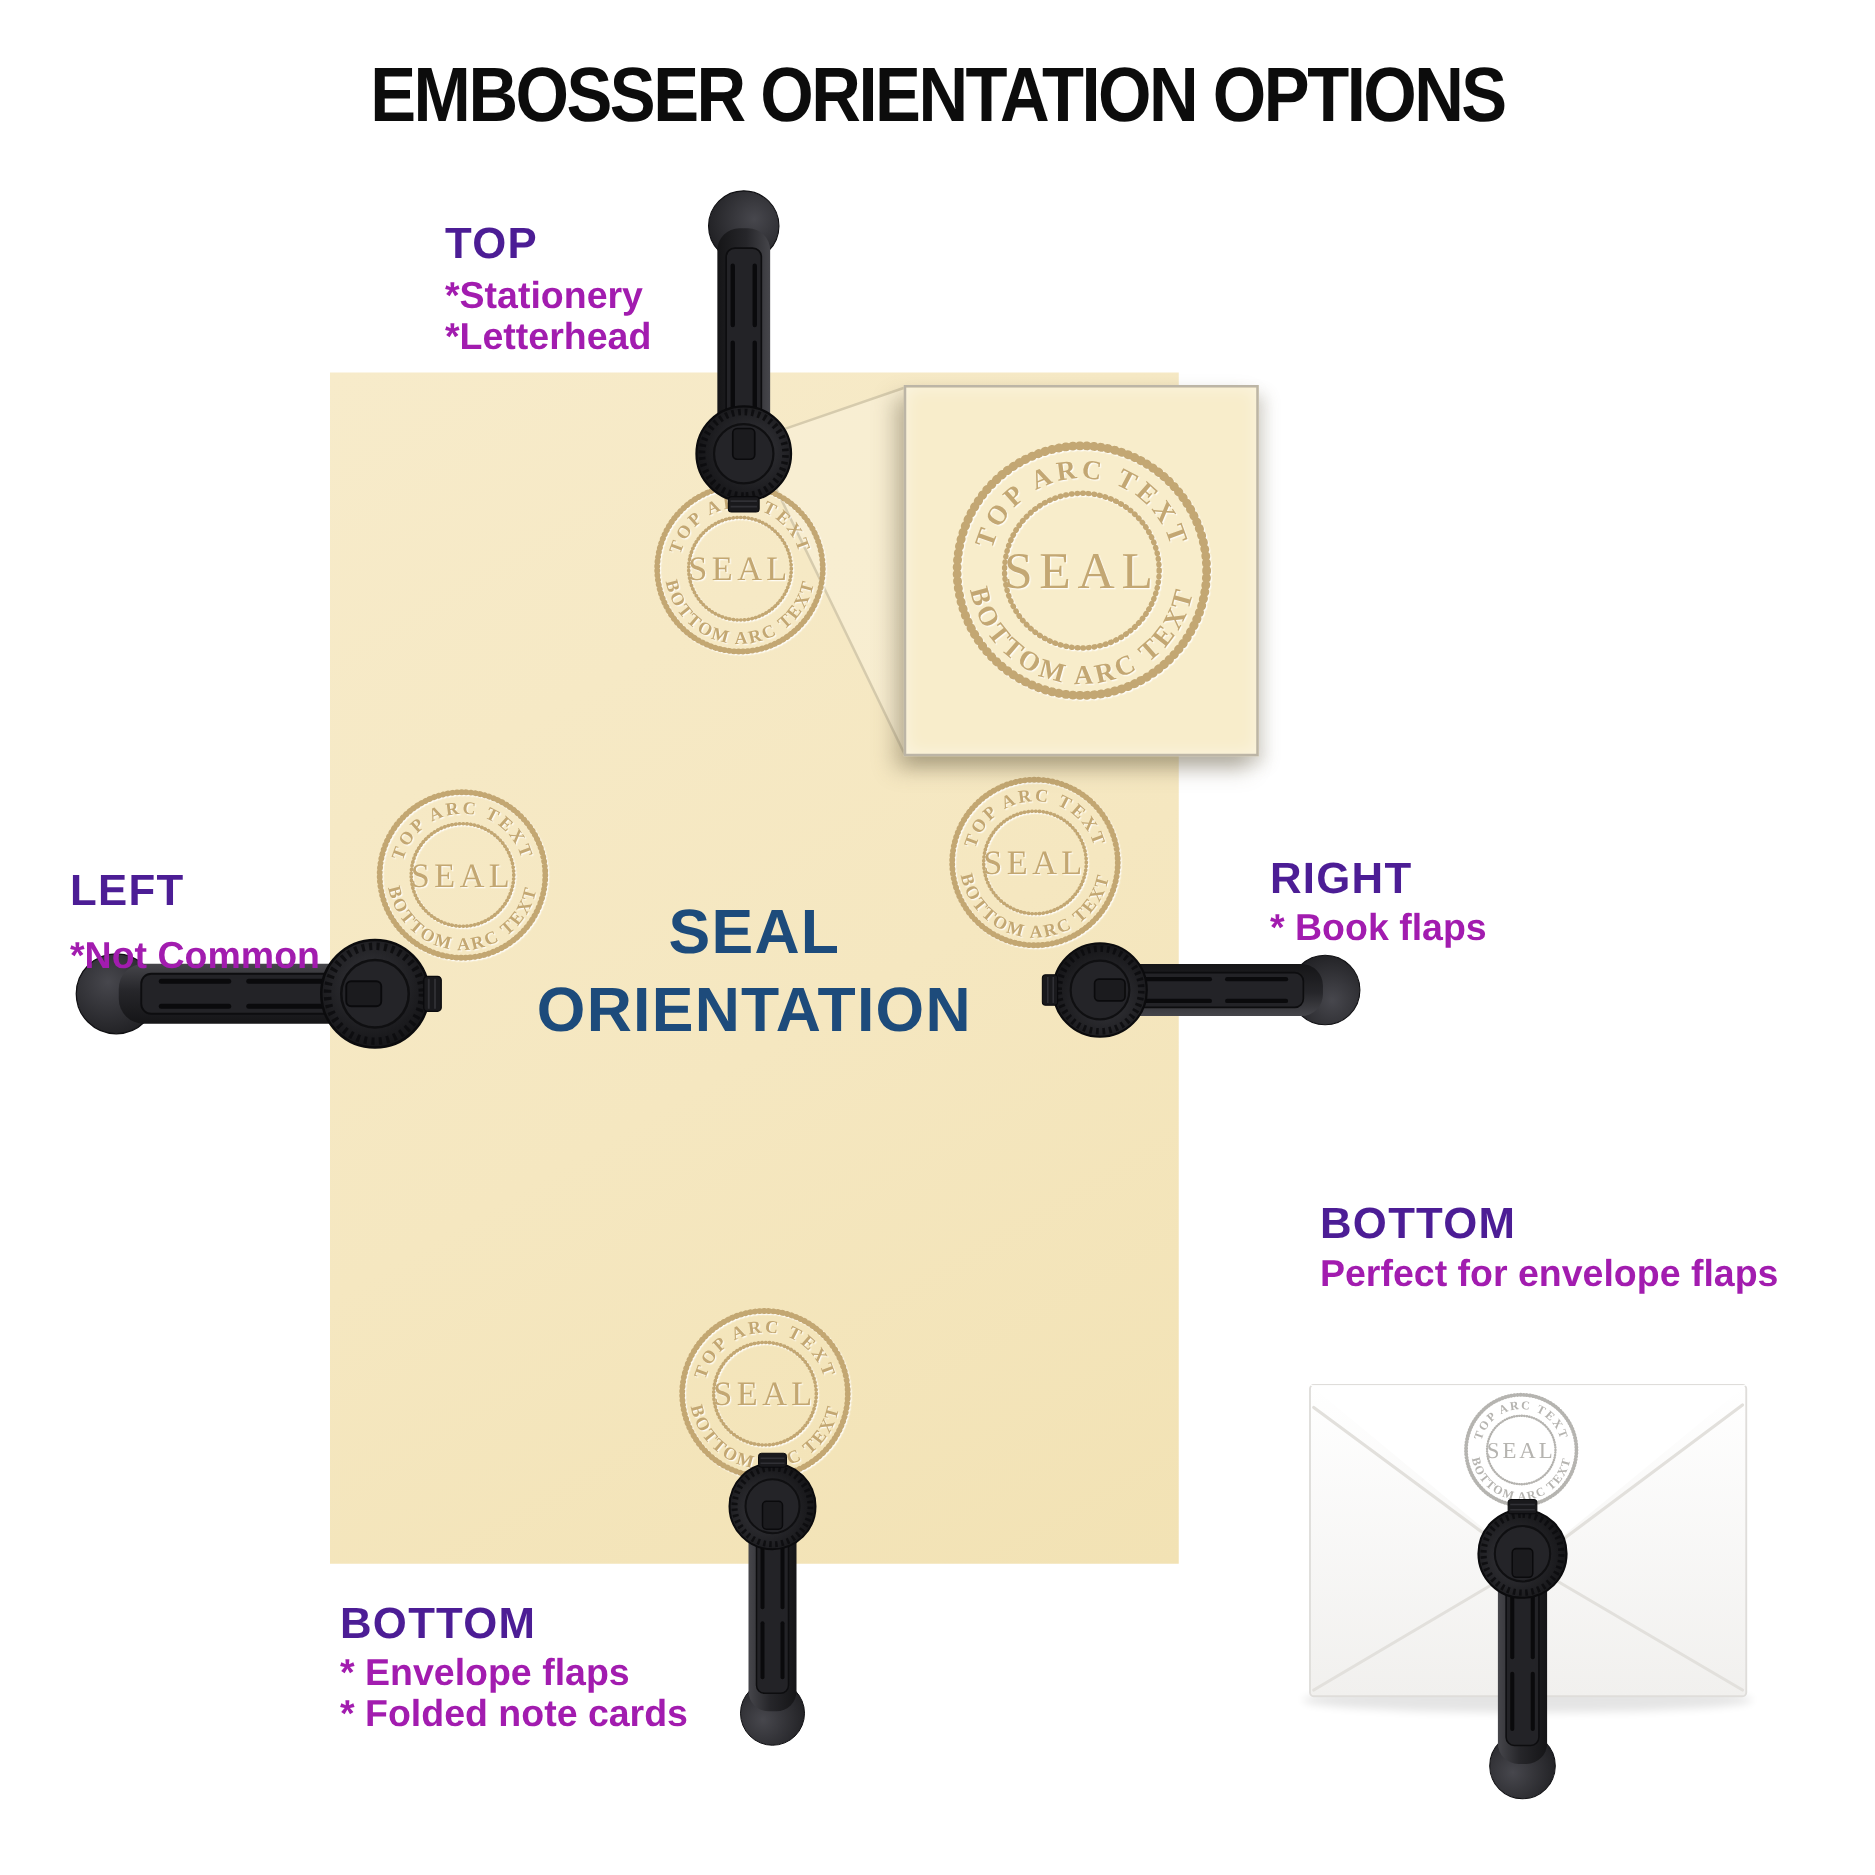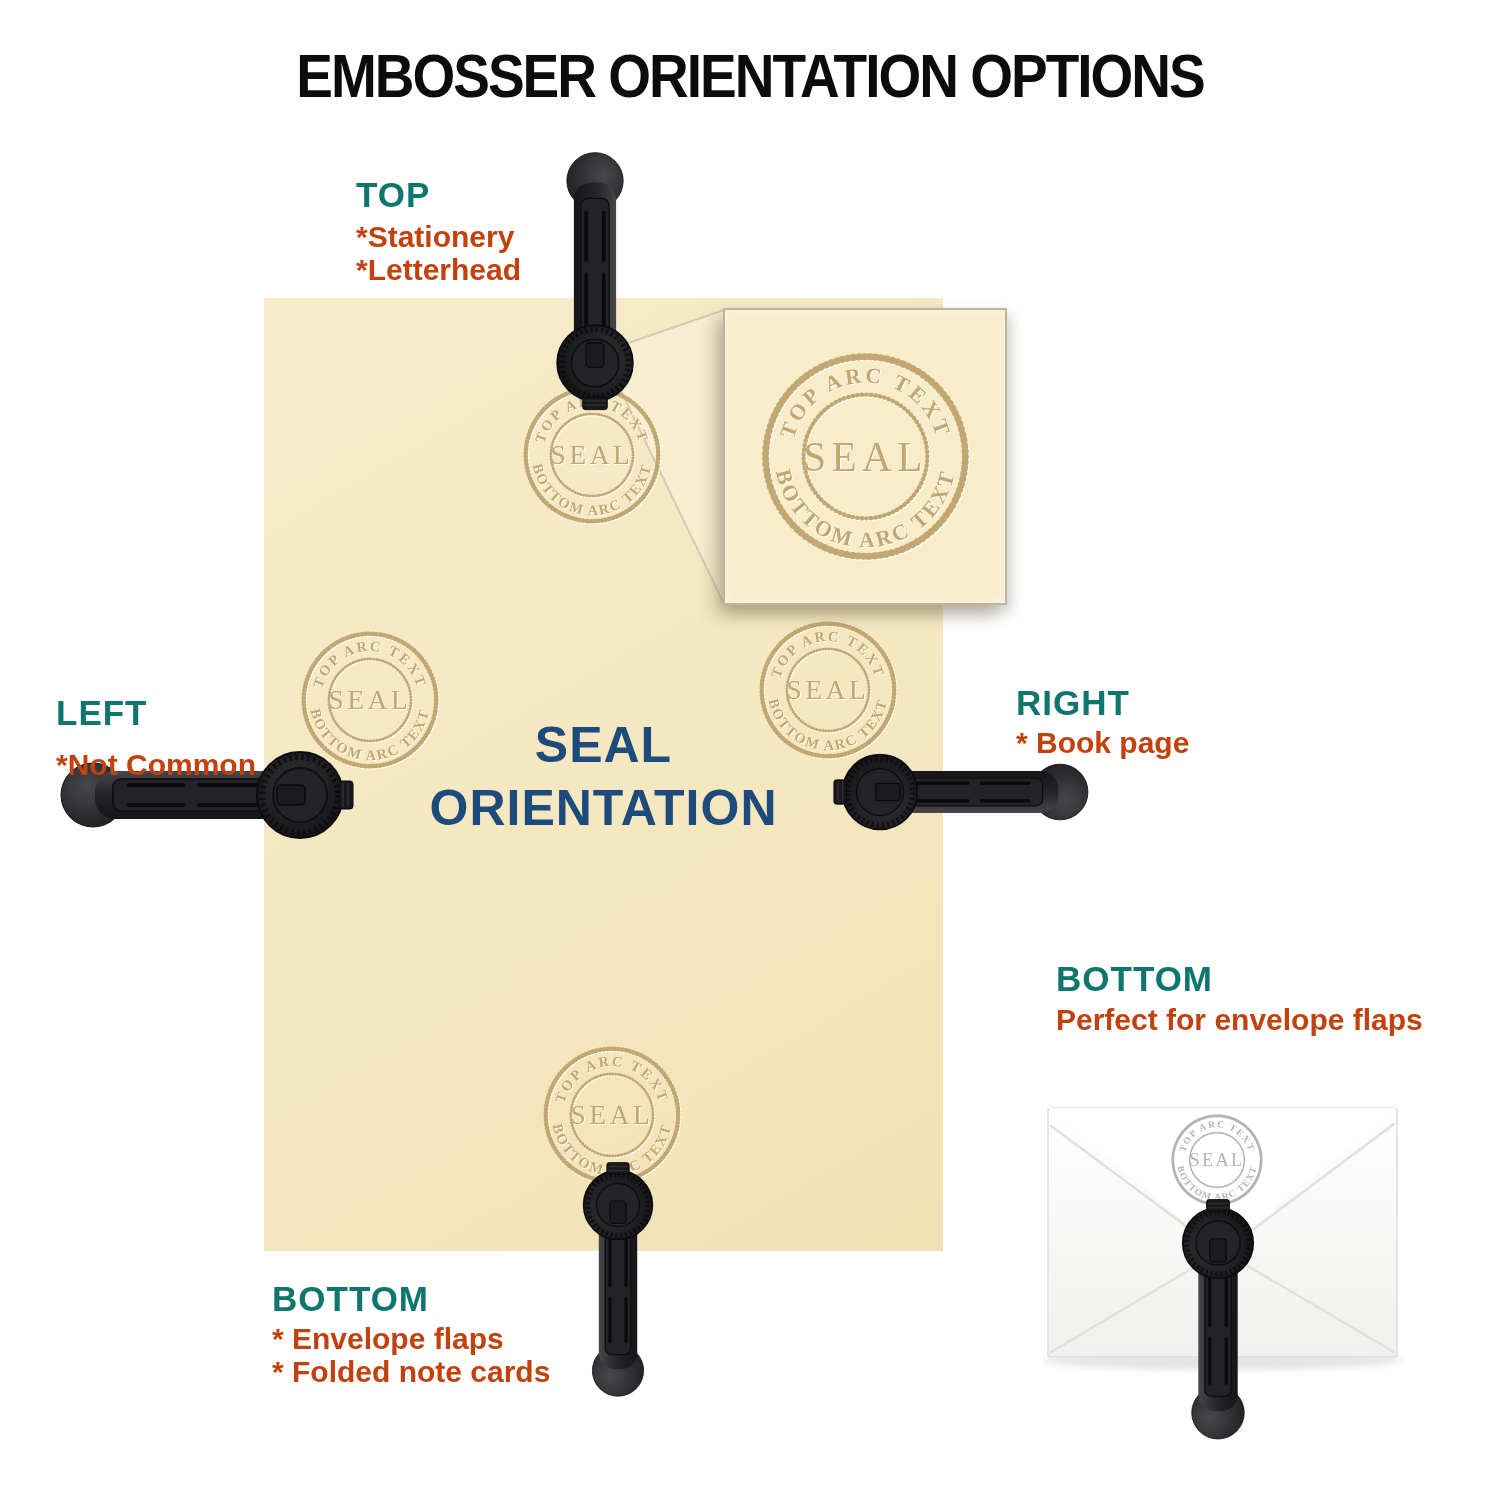--- a/index.html
+++ b/index.html
@@ -7,22 +7,22 @@
           font-family:"Liberation Sans",sans-serif;}
   .abs{position:absolute;}
   #title{left:0;top:40px;width:1500px;text-align:center;z-index:5;
          font-size:55px;font-weight:800;color:#0c0c0c;letter-spacing:-2px;
          transform:scaleY(1.12);transform-origin:top center;white-space:nowrap;}
   #paper{left:264px;top:298px;width:679px;height:953px;z-index:1;
          background:linear-gradient(150deg,#f7ebca 0%,#f5e7c0 55%,#f2e2b4 100%);}
   #watermark{left:264px;top:714px;width:679px;z-index:2;text-align:center;
              color:#1d4b7b;font-weight:800;font-size:50px;line-height:63px;letter-spacing:1px;}
   .callout-block{z-index:5;}
-  .callout-block .head{color:#0f766e;font-size:35px;font-weight:800;letter-spacing:1px;line-height:38px;}
-  .callout-block .item{color:#c2410c;font-size:30px;font-weight:700;line-height:33px;white-space:nowrap;}
+  .callout-block .head{color:#4c1d95;font-size:35px;font-weight:800;letter-spacing:1px;line-height:38px;}
+  .callout-block .item{color:#a21caf;font-size:30px;font-weight:700;line-height:33px;white-space:nowrap;}
   #label-top{left:356px;top:176px;}
   #label-top .head{margin-bottom:6px;}
   #label-left{left:56px;top:694px;}
   #label-left .head{margin-bottom:16px;}
   #label-right{left:1016px;top:684px;}
   #label-right .head{margin-bottom:4px;}
   #label-bottom{left:272px;top:1280px;}
   #label-bottom .head{margin-bottom:4px;}
   #label-bottom-right{left:1056px;top:960px;}
   #label-bottom-right .head{margin-bottom:6px;}
@@ -153,21 +153,21 @@
     <div class="item">*Letterhead</div>
   </div>
 
   <div id="label-left" class="abs callout-block">
     <div class="head">LEFT</div>
     <div class="item">*Not Common</div>
   </div>
 
   <div id="label-right" class="abs callout-block">
     <div class="head">RIGHT</div>
-    <div class="item">* Book page</div>
+    <div class="item">* Book flaps</div>
   </div>
 
   <div id="label-bottom" class="abs callout-block">
     <div class="head">BOTTOM</div>
     <div class="item">* Envelope flaps</div>
     <div class="item">* Folded note cards</div>
   </div>
 
   <div id="label-bottom-right" class="abs callout-block">
     <div class="head">BOTTOM</div>

